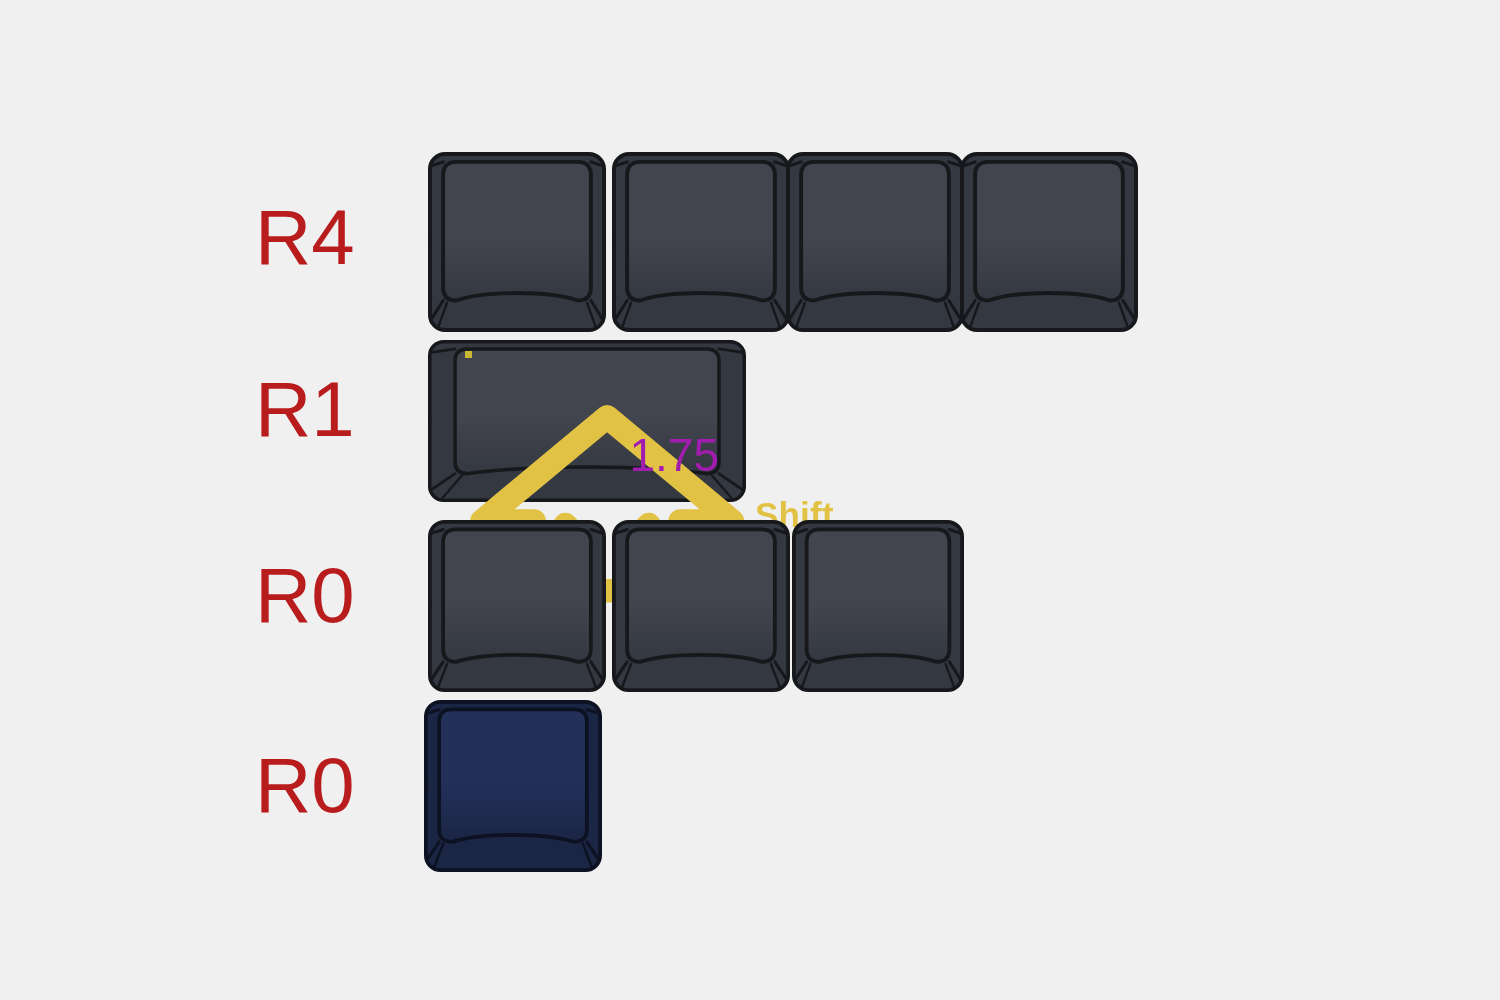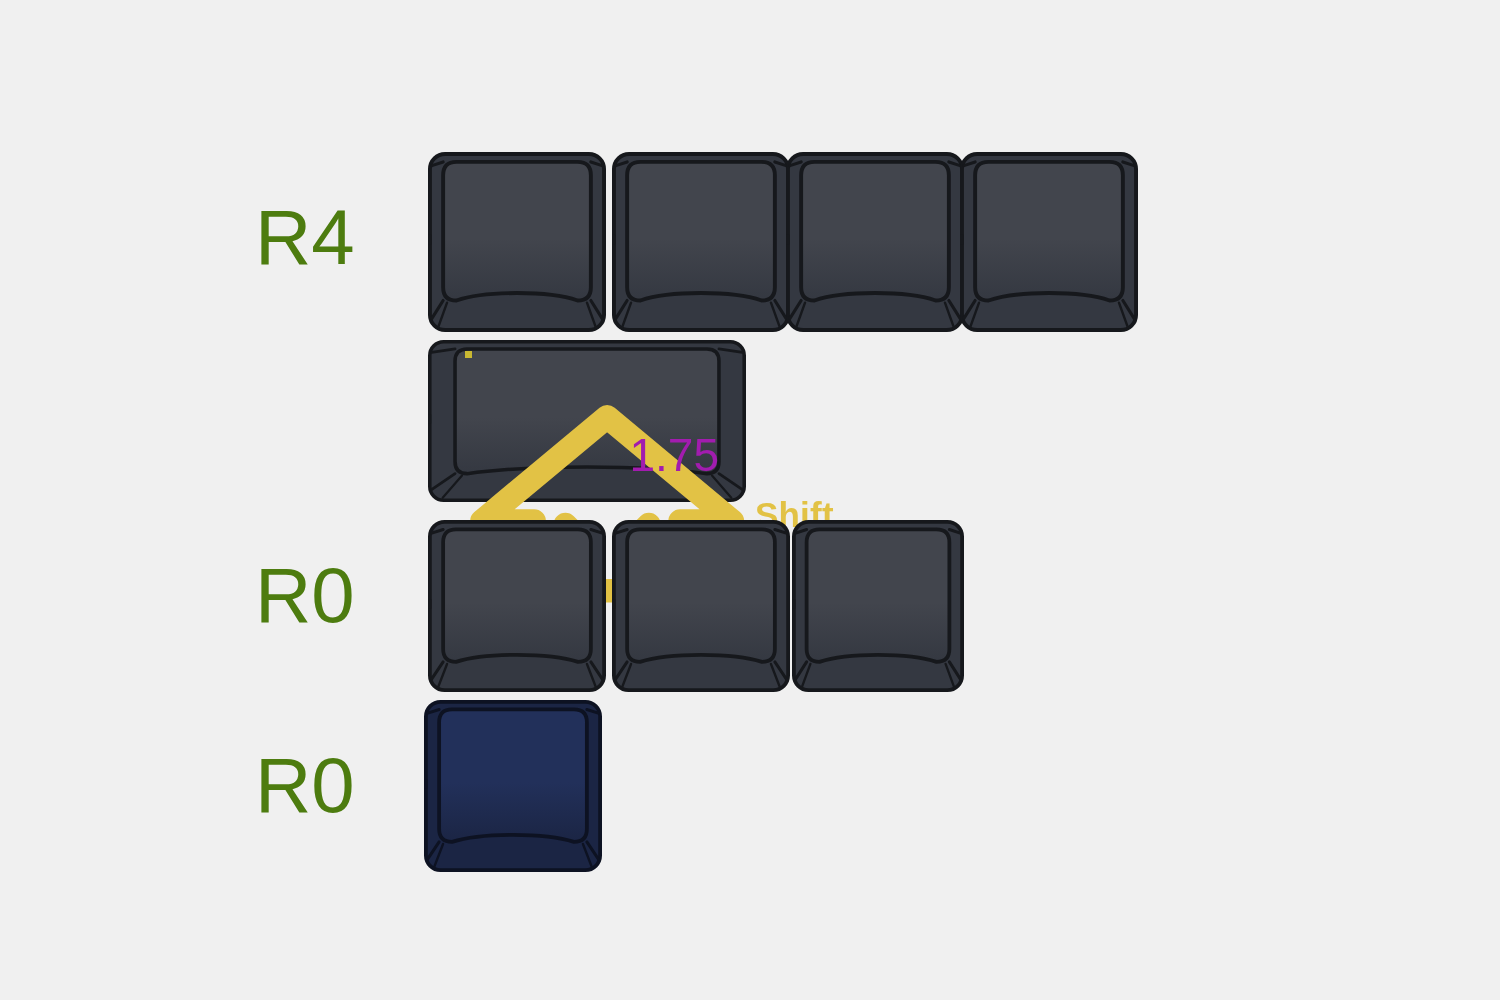--- a/index.html
+++ b/index.html
@@ -19,21 +19,21 @@
   #stage {
     position: relative;
     width: 1500px;
     height: 1000px;
     background: #f0f0f0;
   }
 
   
   .row-label {
     position: absolute;
-    color: #4d7c0f;
+    color: #b91c1c;
     font-family: "Liberation Sans", sans-serif;
     font-weight: 400;
     font-size: 78px;
     line-height: 1;
     letter-spacing: 0px;
     white-space: nowrap;
     text-align: left;
     user-select: none;
   }
 
@@ -200,20 +200,21 @@
     <path d="M 174.084 166.383 L 162.87 148.5" stroke="#16181c" stroke-width="3.1328" fill="none" stroke-linecap="round"></path>
 
     <path d="M 10.146 175.3008 L 19.046 150.66" stroke="#16181c" stroke-width="2.42792" fill="none" stroke-linecap="round"></path>
     <path d="M 167.854 175.3008 L 158.954 150.66" stroke="#16181c" stroke-width="2.42792" fill="none" stroke-linecap="round"></path>
 
     <path d="M 28.48 9.9 L 149.52 9.9 Q 162.87 9.9 162.87 23.25 L 162.87 135.15 Q 162.87 148.5 149.52 148.5 C 121.04 138.6 56.96 138.6 28.48 148.5 Q 15.13 148.5 15.13 135.15 L 15.13 23.25 Q 15.13 9.9 28.48 9.9 Z" fill="url(#g-top-dark-178-180)" stroke="#16181c" stroke-width="3.916" stroke-linejoin="round"></path>
 
     <rect x="0" y="82.8" width="3.5244" height="9.9" fill="#16181c"></rect>
   </svg>
     </div>
+    <div class="row-label" style="left: 255px; top: 370px;">R1</div>
     <div class="keycap" style="left: 428px; top: 340px; width: 318px; height: 162px;">
   <svg viewBox="0 0 318 162" preserveAspectRatio="none" aria-hidden="true">
     <defs>
       <linearGradient id="g-top-dark-318-162" x1="0" y1="0" x2="0" y2="1">
         <stop offset="0%" stop-color="#42454d"></stop>
         <stop offset="55%" stop-color="#42454d"></stop>
         <stop offset="100%" stop-color="#343841"></stop>
       </linearGradient>
     </defs>
 

